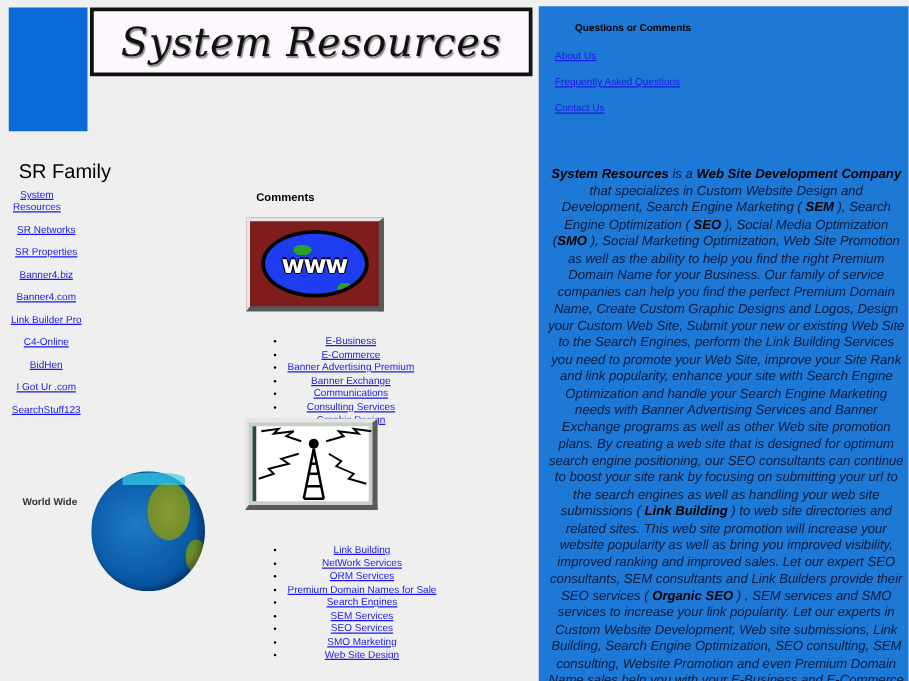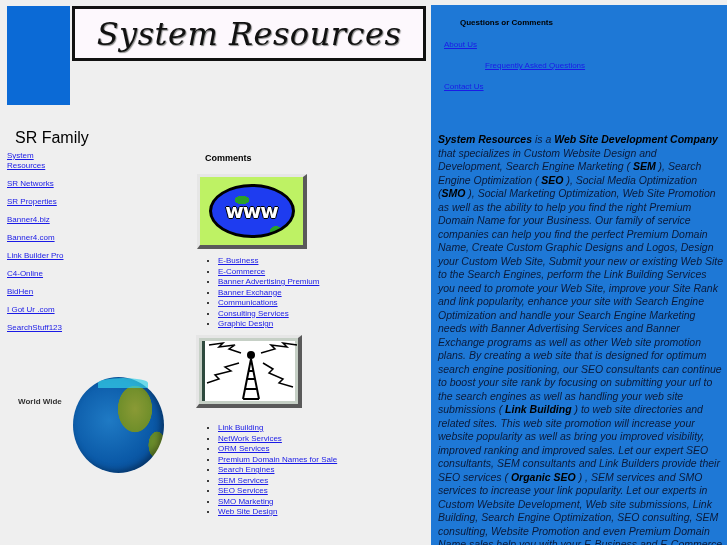--- a/index.html
+++ b/index.html
@@ -3,21 +3,21 @@
   <meta charset="utf-8">
   <style>
     html, body { margin: 0; padding: 0; }
     body {
       width: 727px; height: 545px; overflow: hidden; position: relative;
       background: #efefef;
       font-family: "Liberation Sans", sans-serif;
       color: #000;
     }
     a { color: #1a1ae6; text-decoration: underline; }
-    .abs { position: absolute; }
+    .abs { position: absolute; text-align: center; }
 
     
     #blue-block { left: 7px; top: 6px; width: 63px; height: 99px; background: #0b6ad6; }
 
     
     #logo {
       left: 72px; top: 6px; width: 354px; height: 55px;
       background: #fdf8fd; border: 3px solid #111; box-sizing: border-box;
       display: flex; align-items: center; justify-content: center;
     }
@@ -41,21 +41,21 @@
         radial-gradient(ellipse 14px 22px at 84px 68px, #7a9a30 0%, #62882a 60%, transparent 62%),
         radial-gradient(circle at 40% 45%, #1f7ac4 0%, #0b5aa8 55%, #063f86 100%);
       box-shadow: inset -3px -2px 6px rgba(0,0,0,0.35);
     }
     #globe-ice { left: 98px; top: 378px; width: 50px; height: 10px; border-radius: 50% 50% 0 0; background: #35d0e8; opacity: 0.7; }
 
     
     #services-title { left: 205px; top: 153px; font-size: 9px; font-weight: bold; }
 
     .bevel {
-      box-sizing: border-box; background: #bef264;
+      box-sizing: border-box; background: #7f1d1d;
       border-top: 3px solid #e6e6e6; border-left: 3px solid #e6e6e6;
       border-right: 4px solid #5a5a5a; border-bottom: 4px solid #5a5a5a;
     }
     #www-img { left: 197px; top: 174px; width: 110px; height: 75px; display:flex; align-items:center; justify-content:center; }
     #www-oval {
       width: 86px; height: 54px; border-radius: 50%;
       background:
         radial-gradient(ellipse 12px 7px at 30px 13px, #2aa02a 60%, transparent 62%),
         radial-gradient(ellipse 10px 8px at 64px 44px, #2aa02a 60%, transparent 62%),
         #1e3cf0;
@@ -63,31 +63,31 @@
       display:flex; align-items:center; justify-content:center;
     }
     #www-oval span {
       color: #fff; font-weight: bold; font-size: 20px; letter-spacing: -1px;
       font-family: "DejaVu Sans", sans-serif;
       text-shadow: 1px 0 #000, -1px 0 #000, 0 1px #000, 0 -1px #000;
     }
     #tower-img { left: 196px; top: 335px; width: 106px; height: 73px; background: #c6d0c6; padding: 3px; }
     #tower-inner { width: 100%; height: 100%; background: #fff; border-left: 3px solid #2e4a3e; box-sizing: border-box; }
 
-    .svc-list { font-size: 8px; line-height: 10.5px; margin: 0; padding-left: 22px; }
+    .svc-list { font-size: 8px; line-height: 10.5px; margin: 12px; padding-left: 22px; }
     .svc-list li { list-style: disc; }
     #svc-list-1 { left: 196px; top: 256px; }
     #svc-list-2 { left: 196px; top: 423px; }
 
     
     #right-panel { left: 431px; top: 5px; width: 296px; height: 545px; background: #1e78d6; }
     #qc-title { left: 460px; top: 18px; font-size: 8px; font-weight: bold; }
     .qc-link { left: 444px; font-size: 8px; color: #1a1ae6; }
     #about-link { top: 40px; }
-    #faq-link { top: 61px; margin-left: 41px; }
+    #faq-link { top: 61px; }
     #contact-link { top: 82px; }
 
     #about-text {
       left: 438px; top: 133px; width: 286px;
       font-size: 10.5px; line-height: 13.5px; font-style: italic; color: #0a1a3a;
     }
     #about-text b { color: #000; }
   </style>
 </head>
 <body>

